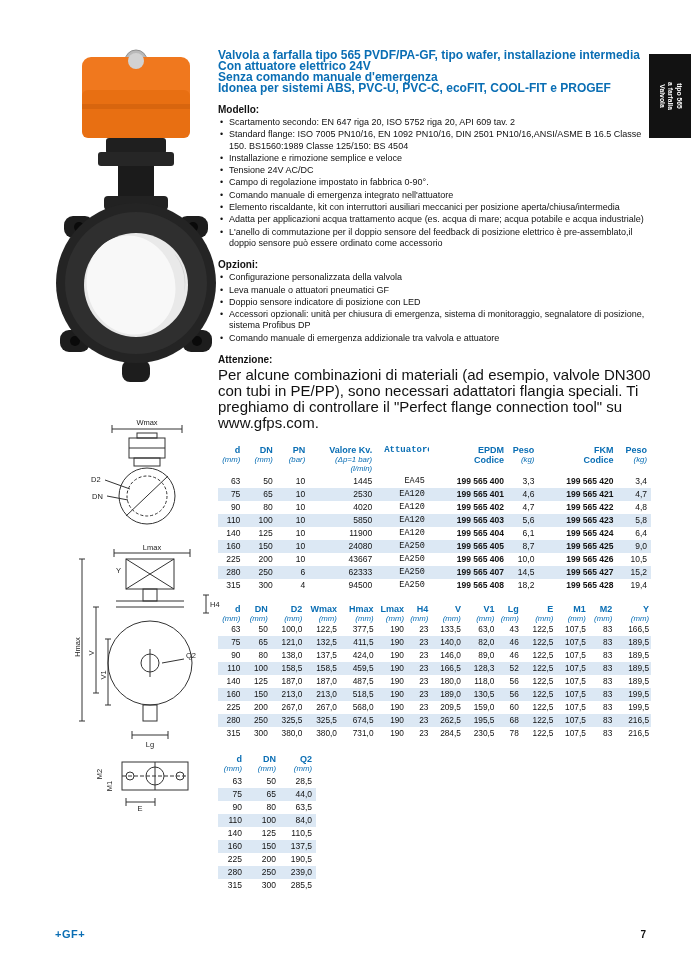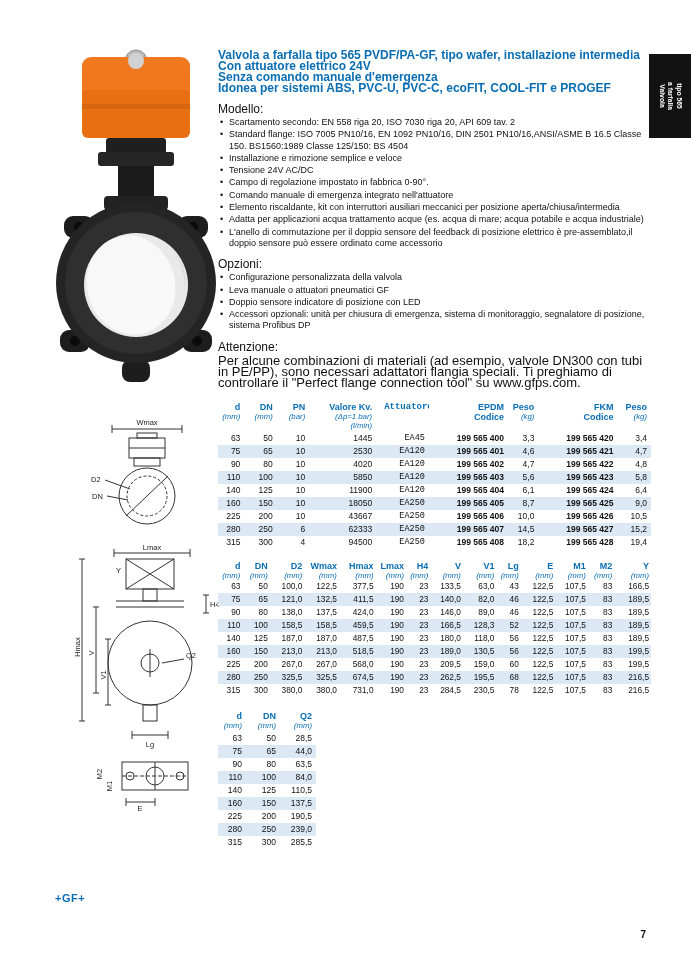--- a/index.html
+++ b/index.html
@@ -22,25 +22,25 @@
   
   .product-photo { position:absolute; left:56px; top:48px; width:160px; height:348px; }
   .drawing-1 { position:absolute; left:82px; top:418px; width:130px; height:115px; }
   .drawing-2 { position:absolute; left:72px; top:543px; width:148px; height:207px; }
   .drawing-3 { position:absolute; left:92px; top:752px; width:118px; height:60px; }
   svg text { font-family:"Liberation Sans", sans-serif; font-size:7.5px; fill:#222; }
 
   
   .right-col { position:absolute; left:218px; top:50px; width:433px; }
   .title-line { color:#0a6eb4; font-weight:bold; font-size:12px; line-height:11px; }
-  .sec-heading { font-weight:normal; font-size:12px; line-height:11px; margin-top:10px; margin-bottom:2px; }
+  .sec-heading { font-weight:bold; font-size:10px; line-height:11px; margin-top:10px; margin-bottom:2px; }
   ul.bullets { list-style:none; }
   ul.bullets li { position:relative; padding-left:11px; font-size:9px; line-height:11.3px; margin-bottom:1px; }
   ul.bullets li::before { content:"\2022"; position:absolute; left:2px; top:0; }
-  .attention-text { font-size:13px; line-height:11px; }
+  .attention-text { font-size:15px; line-height:16px; }
 
   
   table { border-collapse:collapse; table-layout:fixed; margin-top:12px; }
   #kv-table, #dim-table { width:433px; }
   #q2-table { width:98px; }
   th, td { padding:0 4px; text-align:right; white-space:nowrap; overflow:hidden; }
   td { font-size:8.5px; line-height:13px; }
   thead th { color:#0a6eb4; vertical-align:top; padding-top:2px; padding-bottom:2px; }
   .th-main { font-weight:bold; font-size:9px; line-height:10px; }
   .th-sub { font-weight:normal; font-size:7.8px; line-height:9px;font-style:italic; }
@@ -66,21 +66,21 @@
   #dim-table th:nth-child(7){ width:24px; } #dim-table th:nth-child(8){ width:32px; }
   #dim-table th:nth-child(9){ width:33px; } #dim-table th:nth-child(10){ width:24px; }
   #dim-table th:nth-child(11){ width:34px; } #dim-table th:nth-child(12){ width:32px; }
   #dim-table th:nth-child(13){ width:26px; } #dim-table th:nth-child(14){ width:36px; }
 
   #q2-table th:nth-child(1){ width:28px; }
   #q2-table th:nth-child(2){ width:34px; }
   #q2-table th:nth-child(3){ width:36px; }
 
   
-  .footer-logo { position:absolute; left:55px; top:892px; color:#0a6eb4; font-weight:bold; font-size:11px; letter-spacing:0.5px; }
+  .footer-logo { position:absolute; left:55px; top:928px; color:#0a6eb4; font-weight:bold; font-size:11px; letter-spacing:0.5px; }
   .footer-page { position:absolute; right:45px; top:929px; font-weight:bold; font-size:10px; color:#111; }
 </style>
 </head>
 <body>
 
 <div class="page">
 
   <div class="side-tab">
     <div class="side-tab-text">
       <div>tipo 565</div>
@@ -207,37 +207,38 @@
   <div class="right-col">
     <div>
       <div class="title-line">Valvola a farfalla tipo 565 PVDF/PA-GF, tipo wafer, installazione intermedia</div>
       <div class="title-line">Con attuatore elettrico 24V</div>
       <div class="title-line">Senza comando manuale d'emergenza</div>
       <div class="title-line">Idonea per sistemi ABS, PVC-U, PVC-C, ecoFIT, COOL-FIT e PROGEF</div>
     </div>
 
     <div class="sec-heading">Modello:</div>
     <ul class="bullets">
-        <li>Scartamento secondo: EN 558 riga 20, ISO 7030 riga 20, API 609 tav. 2</li>
+        <li>Scartamento secondo: EN 647 riga 20, ISO 5752 riga 20, API 609 tav. 2</li>
         <li>Standard flange: ISO 7005 PN10/16, EN 1092 PN10/16, DIN 2501 PN10/16,ANSI/ASME B 16.5 Classe 150. BS1560:1989 Classe 125/150: BS 4504</li>
         <li>Installazione e rimozione semplice e veloce</li>
         <li>Tensione 24V AC/DC</li>
         <li>Campo di regolazione impostato in fabbrica 0-90°.</li>
         <li>Comando manuale di emergenza integrato nell'attuatore</li>
         <li>Elemento riscaldante, kit con interruttori ausiliari meccanici per posizione aperta/chiusa/intermedia</li>
         <li>Adatta per applicazioni acqua trattamento acque (es. acqua di mare; acqua potabile e acqua industriale)</li>
         <li>L'anello di commutazione per il doppio sensore del feedback di posizione elettrico è pre-assemblato,il doppio sensore può essere ordinato come accessorio</li>
       </ul>
 
     <div class="sec-heading">Opzioni:</div>
     <ul class="bullets">
         <li>Configurazione personalizzata della valvola</li>
         <li>Leva manuale o attuatori pneumatici GF</li>
         <li>Doppio sensore indicatore di posizione con LED</li>
         <li>Accessori opzionali: unità per chiusura di emergenza, sistema di monitoraggio, segnalatore di posizione, sistema Profibus DP</li>
+        <li>Comando manuale di emergenza addizionale tra valvola e attuatore</li>
       </ul>
 
     <div class="sec-heading">Attenzione:</div>
     <p class="attention-text">Per alcune combinazioni di materiali (ad esempio, valvole DN300 con tubi in PE/PP), sono necessari adattatori flangia speciali. Ti preghiamo di controllare il "Perfect flange connection tool" su www.gfps.com.</p>
 
     <table id="kv-table">
         <thead>
           <tr>
             <th>
               <div class="th-main">d</div>
@@ -330,21 +331,21 @@
             <td>EA120</td>
             <td class="bold-cell">199 565 404</td>
             <td>6,1</td>
             <td class="bold-cell">199 565 424</td>
             <td>6,4</td>
           </tr>
           <tr>
             <td>160</td>
             <td>150</td>
             <td>10</td>
-            <td>18050</td>
+            <td>24080</td>
             <td>EA250</td>
             <td class="bold-cell">199 565 405</td>
             <td>8,7</td>
             <td class="bold-cell">199 565 425</td>
             <td>9,0</td>
           </tr>
           <tr>
             <td>225</td>
             <td>200</td>
             <td>10</td>

